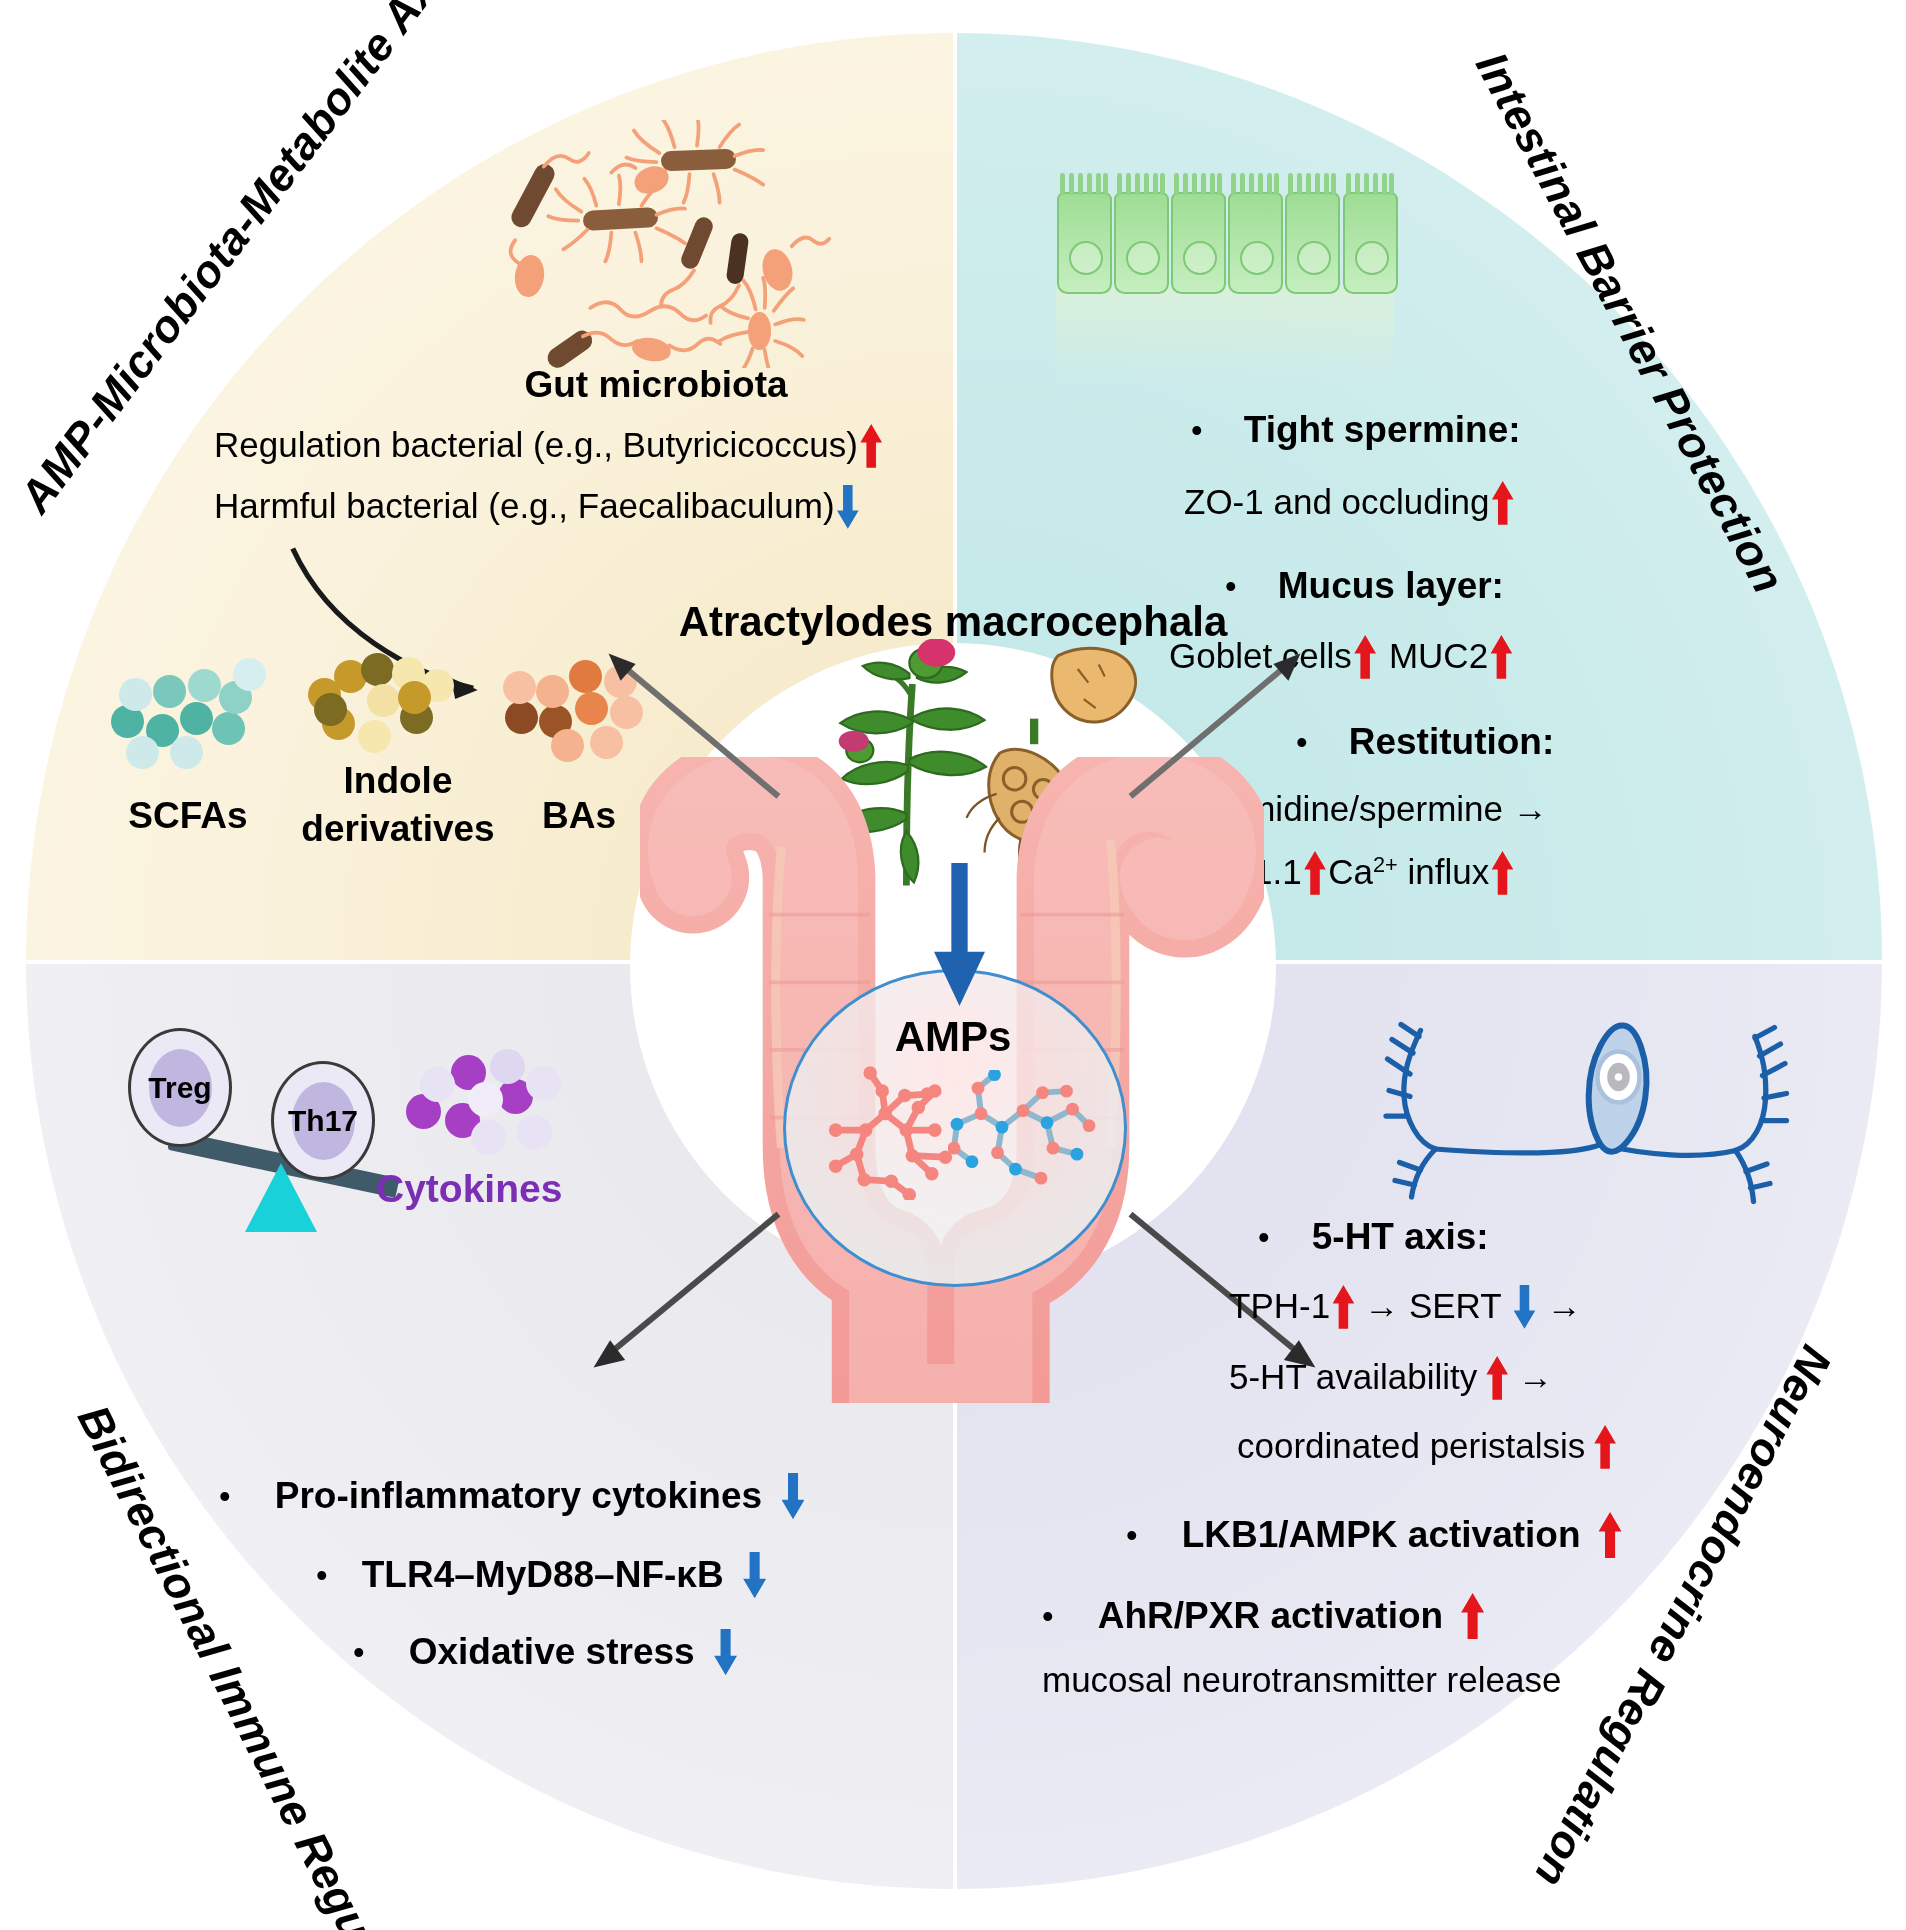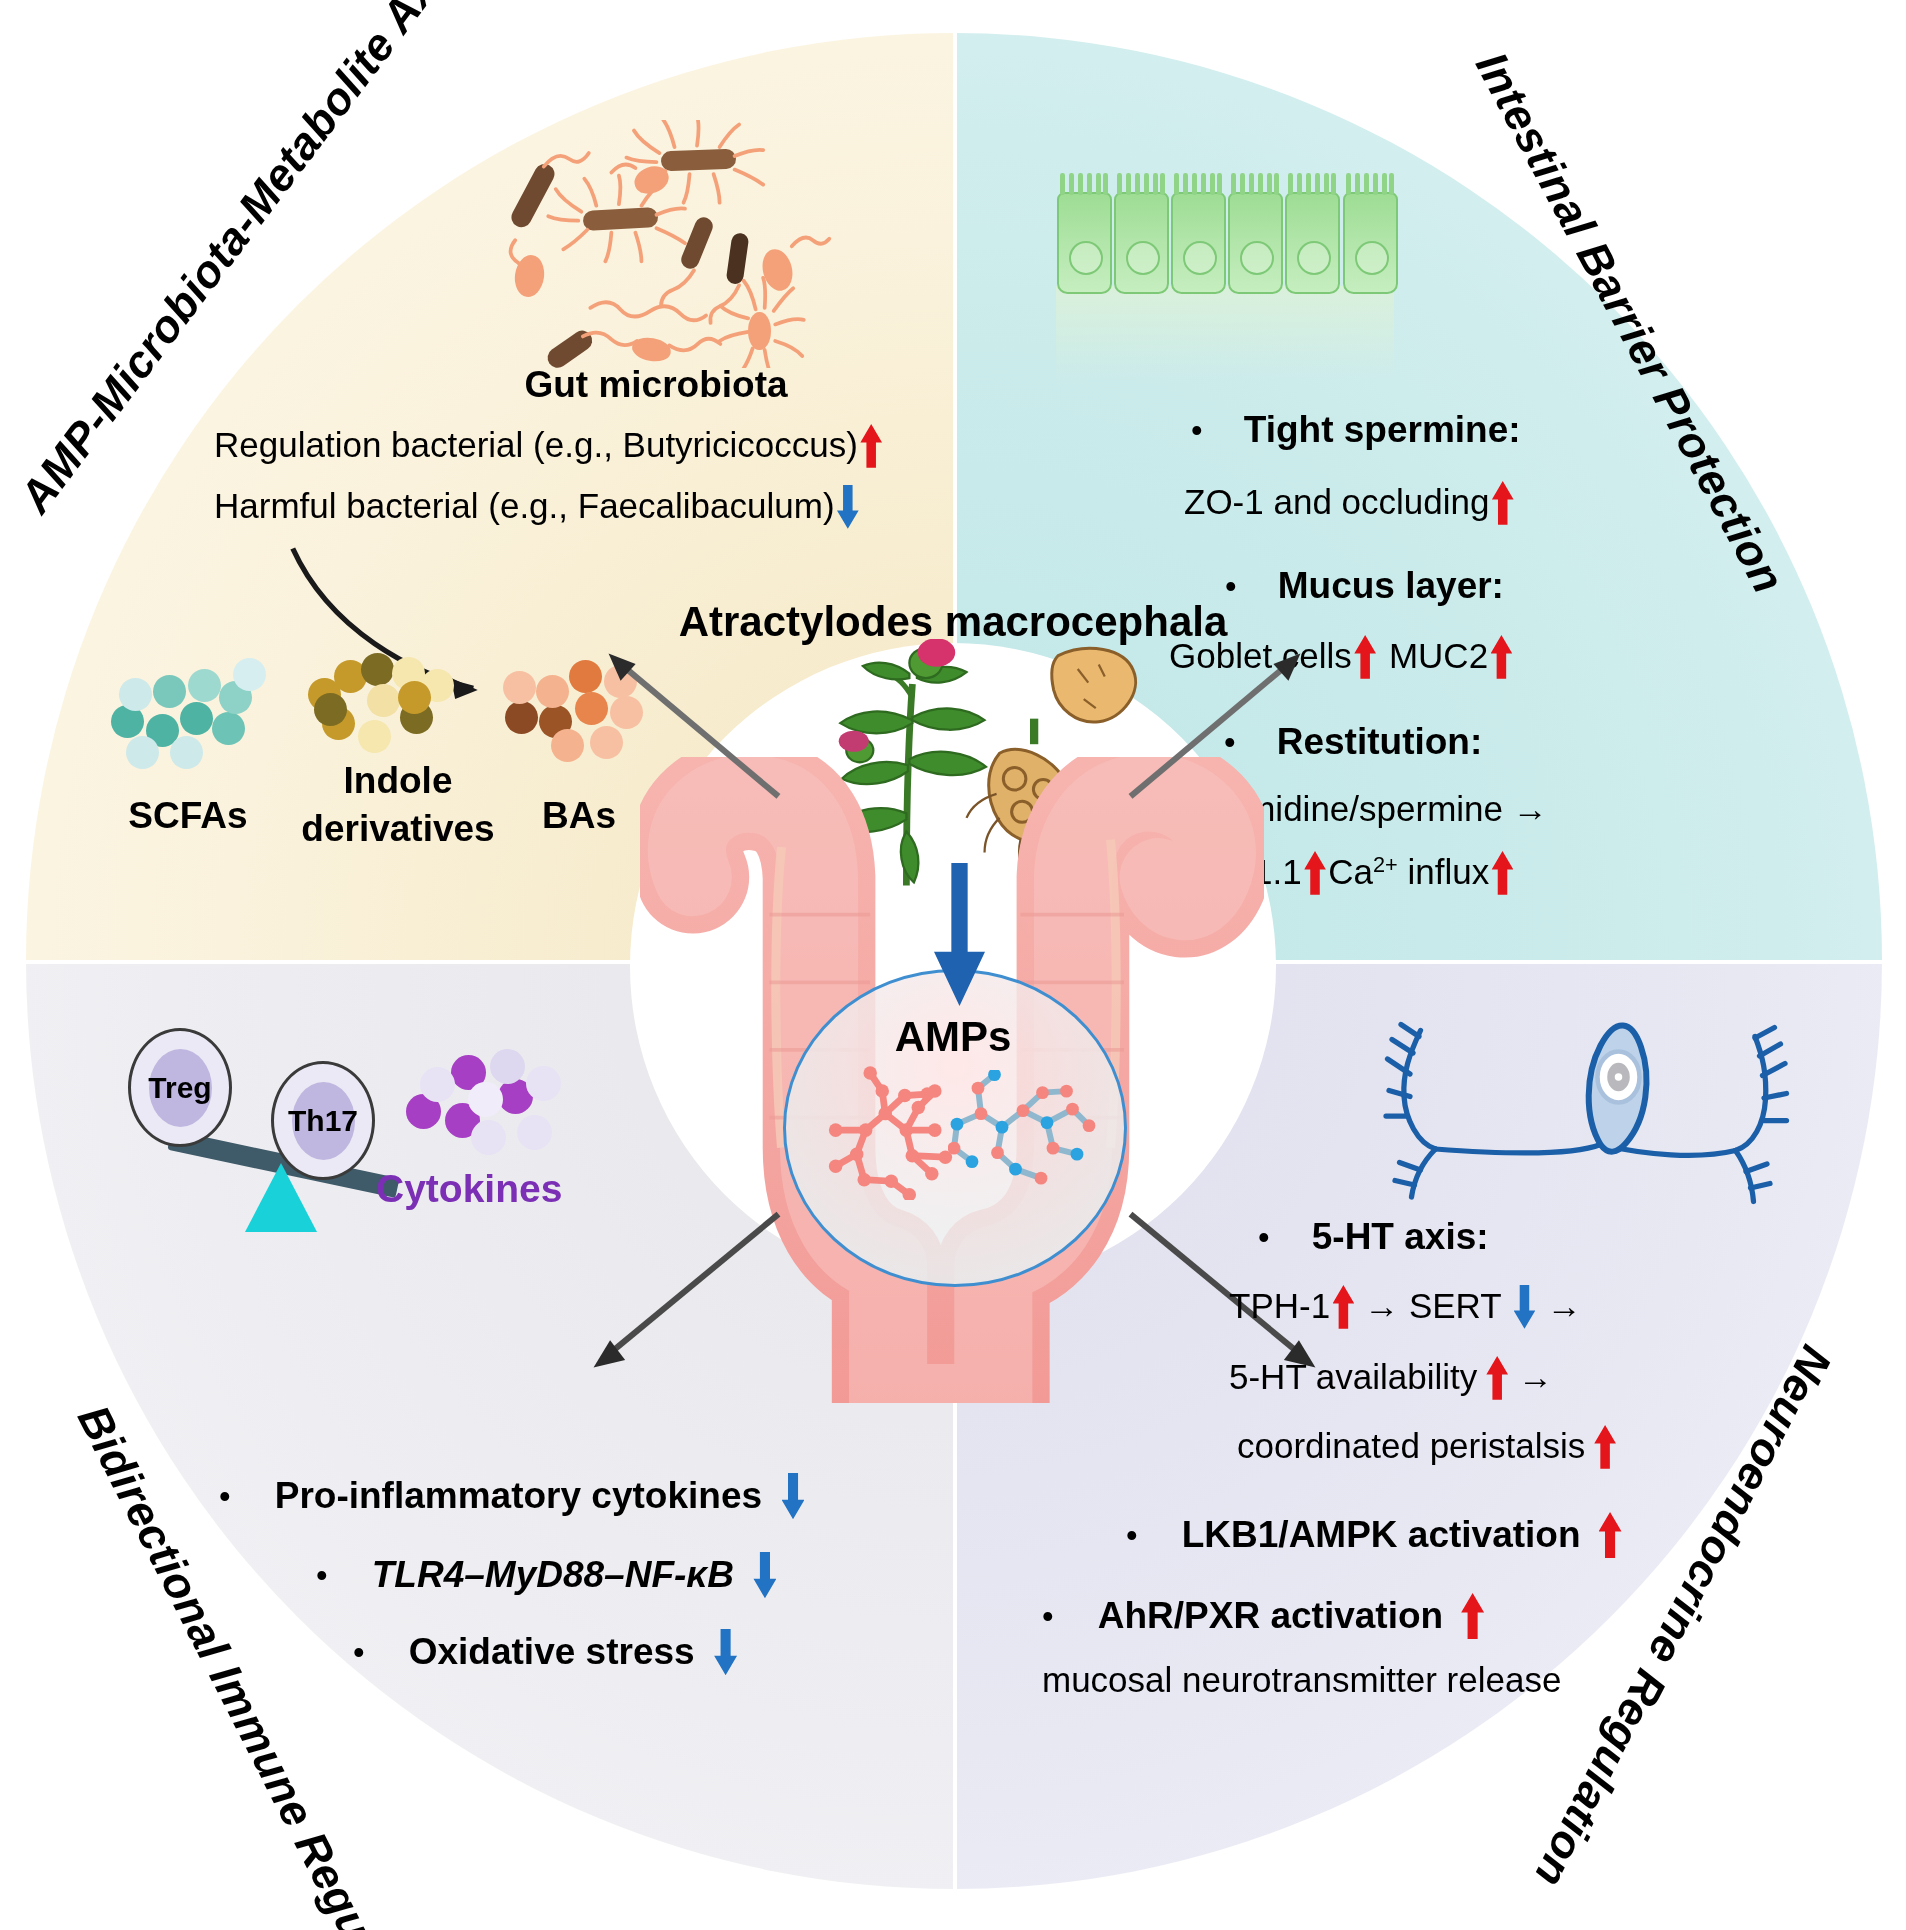--- a/index.html
+++ b/index.html
@@ -325,21 +325,21 @@
   </div>
 
   <div class="line" style="left:1225px;top:567px;">
     <span class="bul">•</span>
     <span class="b" style="margin-left:32px;font-size:37px;">Mucus layer:</span>
   </div>
   <div class="line" style="left:1169px;top:635px;font-size:35px;">
     <span>Goblet cells</span><span class="arw up big"><i></i></span><span style="margin-left:10.5px">MUC2</span><span class="arw up big"><i></i></span>
   </div>
 
-  <div class="line" style="left:1224px;top:723px;">
+  <div class="line" style="left:1296px;top:723px;">
     <span class="bul">•</span>
     <span class="b" style="margin-left:32px;font-size:37px;">Restitution:</span>
   </div>
   <div class="line" style="left:1360px;top:791px;font-size:35px;transform:translateX(-50%);">
     <span>Spermidine/spermine →</span>
   </div>
   <div class="line" style="left:1364px;top:851px;font-size:35px;transform:translateX(-50%);">
     <span>Kv1.1</span><span class="arw up big"><i></i></span><span>Ca</span><sup style="font-size:.62em">2+</sup><span> influx</span><span class="arw up big"><i></i></span>
   </div>
 
@@ -560,21 +560,21 @@
     <span style="left:62px;top:45px;width:35px;height:35px;background:#f0ecf9;"></span>
   </div>
   <div class="line b" style="left:376px;top:1169px;font-size:39px;color:#7b2fb5;">Cytokines</div>
 
   <div class="line" style="left:219px;top:1473px;">
     <span class="bul">•</span>
     <span class="b" style="margin-left:35px;font-size:37px;">Pro-inflammatory cytokines</span><span class="arw dn big" style="font-size:37px;margin-left:19.5px;"><i></i></span>
   </div>
   <div class="line" style="left:316px;top:1552px;">
     <span class="bul">•</span>
-    <span class="b" style="margin-left:35px;font-size:37px;font-style:italic;">TLR4–MyD88–NF-κB</span><span class="arw dn big" style="font-size:37px;margin-left:19.5px;"><i></i></span>
+    <span class="b" style="margin-left:25px;font-size:37px;">TLR4–MyD88–NF-κB</span><span class="arw dn big" style="font-size:37px;margin-left:19.5px;"><i></i></span>
   </div>
   <div class="line" style="left:353px;top:1629px;">
     <span class="bul">•</span>
     <span class="b" style="margin-left:35px;font-size:37px;">Oxidative stress</span><span class="arw dn big" style="font-size:37px;margin-left:19.5px;"><i></i></span>
   </div>
 
   <div class="neuron">
     <svg width="481" height="225" viewBox="0 0 640 300">
       <g stroke="#1a5fa8" stroke-width="7" fill="none" stroke-linecap="round">
         <path d="M120 220 C200 226 300 230 340 214"></path>

